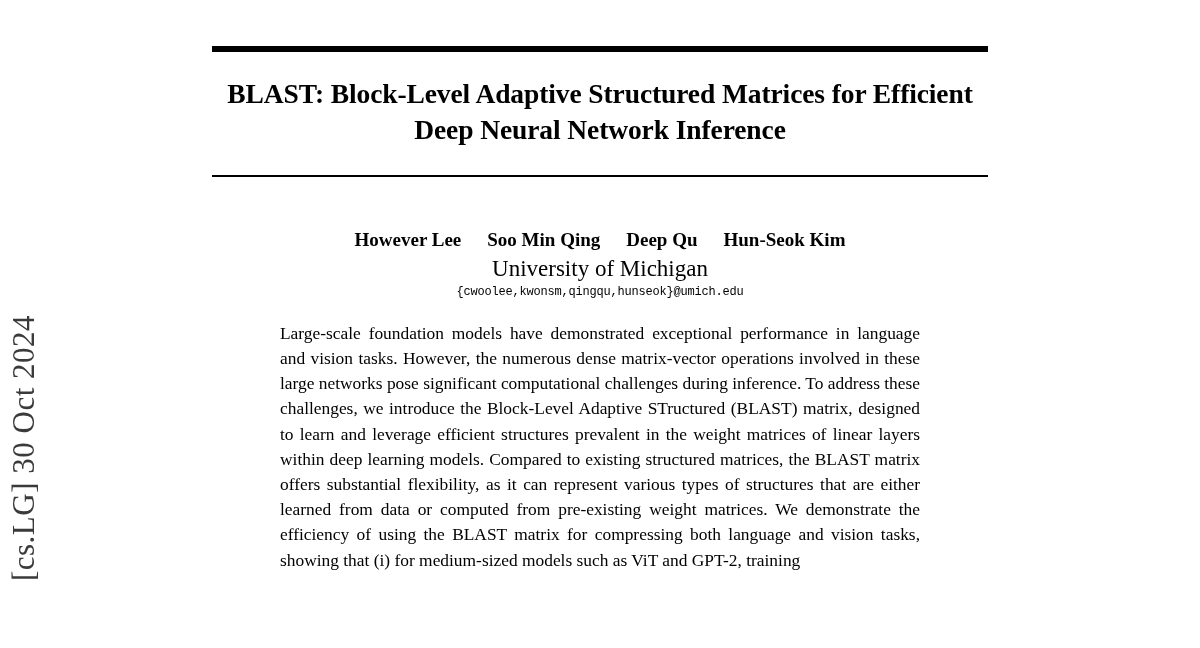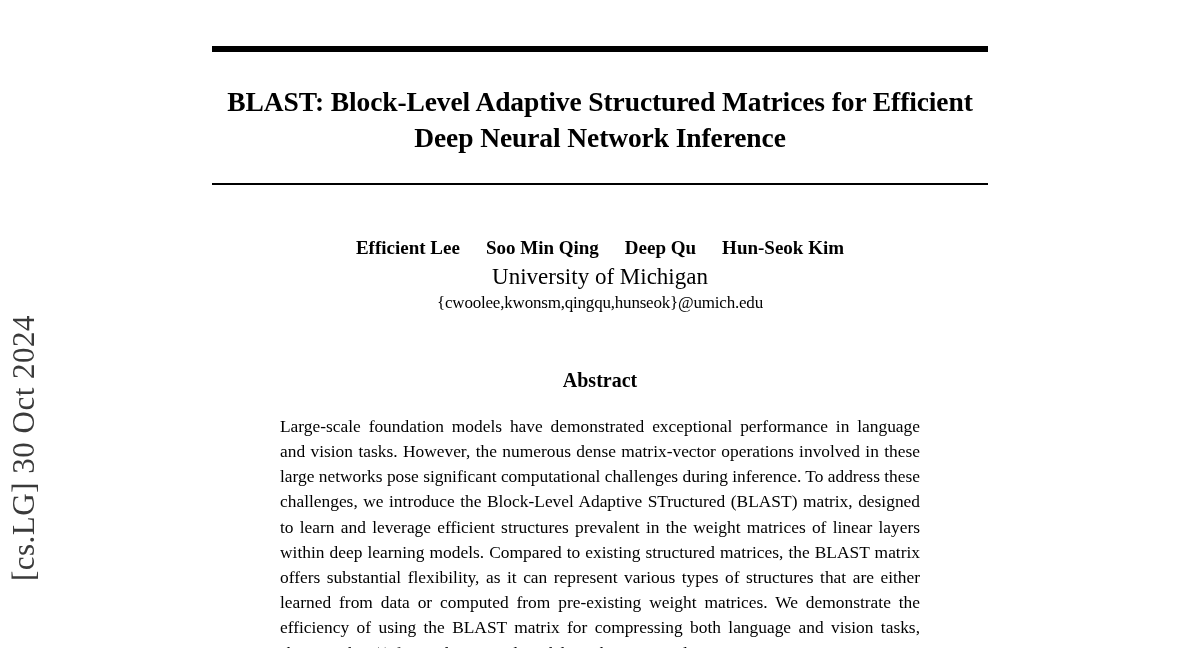--- a/index.html
+++ b/index.html
@@ -41,21 +41,21 @@
   }
 
   .rule-top {
     margin-top: 46px;
     height: 6px;
     background: #000000;
     width: 776px;
   }
 
   .title {
-    margin-top: 32px;
+    margin-top: 24px;
     font-size: 27.5px;
     font-weight: bold;
     line-height: 1.32;
     text-align: center;
     letter-spacing: -0.1px;
   }
 
   .rule-bottom {
     margin-top: 26px;
     height: 2px;
@@ -76,22 +76,22 @@
 
   .affiliation {
     margin-top: 5px;
     text-align: center;
     font-size: 23px;
   }
 
   .emails {
     margin-top: 3px;
     text-align: center;
-    font-size: 17px;
-    font-family: Liberation Serif, serif;
+    font-size: 12px;
+    font-family: Liberation Mono, monospace;
     letter-spacing: -0.2px;
   }
 
   .abstract-heading {
     margin-top: 56px;
     text-align: center;
     font-size: 20px;
     font-weight: bold;
   }
 
@@ -115,26 +115,25 @@
 
 <div class="page">
 
   <div class="rule-top"></div>
 
   <h1 class="title">BLAST: Block-Level Adaptive Structured Matrices for Efficient Deep Neural Network Inference</h1>
 
   <div class="rule-bottom"></div>
 
   <div class="authors">
-    <span class="author">Efficient Lee</span><span class="author">Soo Min Qing</span><span class="author">Deep Qu</span><span class="author">Hun-Seok Kim</span>
+    <span class="author">However Lee</span><span class="author">Soo Min Qing</span><span class="author">Deep Qu</span><span class="author">Hun-Seok Kim</span>
   </div>
 
   <div class="affiliation">University of Michigan</div>
 
   <div class="emails">{cwoolee,kwonsm,qingqu,hunseok}@umich.edu</div>
 
-  <div class="abstract-heading">Abstract</div>
 
   <div class="abstract-body">
     <p>Large-scale foundation models have demonstrated exceptional performance in language and vision tasks. However, the numerous dense matrix-vector operations involved in these large networks pose significant computational challenges during inference.  To address these challenges, we introduce the Block-Level Adaptive STructured (BLAST) matrix, designed to learn and leverage efficient structures prevalent in the weight matrices of linear layers within deep learning models. Compared to existing structured matrices, the BLAST matrix offers substantial flexibility, as it can represent various types of structures that are either learned from data or computed from pre-existing weight matrices.  We demonstrate the efficiency of using the BLAST matrix for compressing both language and vision tasks, showing that (i) for medium-sized models such as ViT and GPT-2, training</p>
   </div>
 
 </div>
 
 </body></html>

